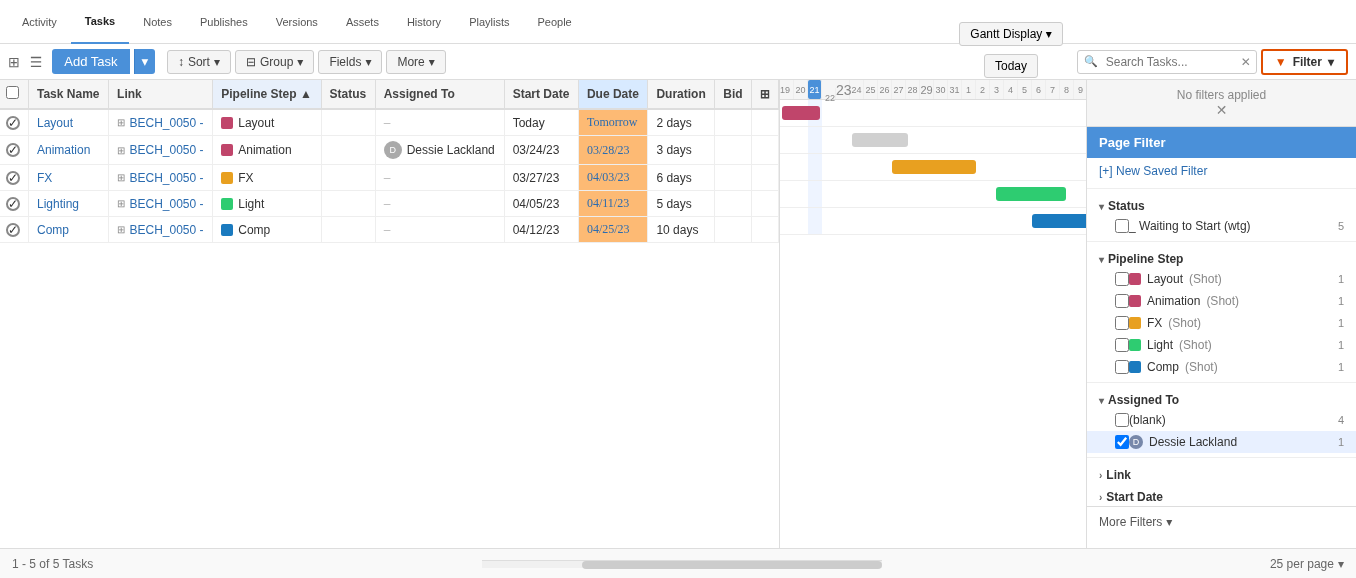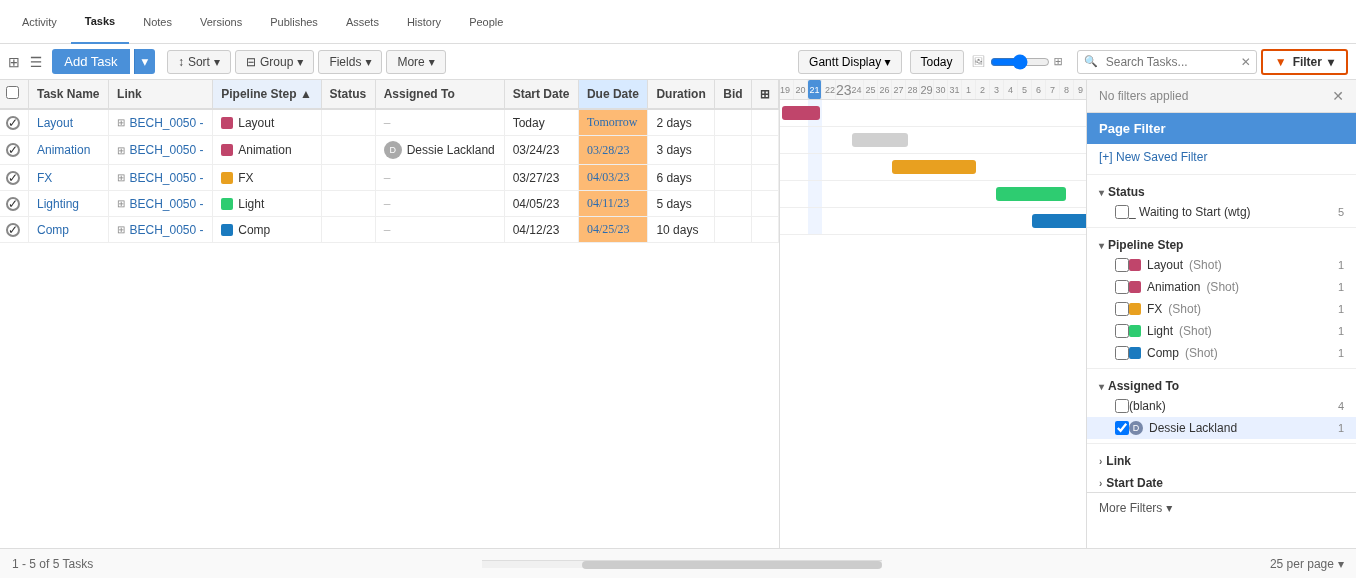--- a/index.html
+++ b/index.html
@@ -9,21 +9,21 @@
     .top-nav { display: flex; align-items: center; border-bottom: 1px solid #ddd; height: 44px; padding: 0 8px; }
     .top-nav-item { padding: 0 14px; height: 44px; display: flex; align-items: center; cursor: pointer; color: #555; font-size: 11px; }
     .top-nav-item.active { border-bottom: 2px solid #4a90d9; color: #222; font-weight: 600; }
 
     
     .toolbar { display: flex; align-items: center; height: 36px; padding: 0 8px; border-bottom: 1px solid #ddd; gap: 4px; }
     .btn-add-task { background: #4a90d9; color: #fff; border: none; border-radius: 3px 0 0 3px; padding: 5px 12px; font-size: 13px; cursor: pointer; }
     .btn-add-task-dropdown { background: #4a90d9; color: #fff; border: none; border-left: 1px solid #3a80c9; border-radius: 0 3px 3px 0; padding: 5px 7px; cursor: pointer; }
     .toolbar-btn { background: #f5f5f5; border: 1px solid #ccc; border-radius: 3px; padding: 4px 10px; font-size: 12px; cursor: pointer; display: flex; align-items: center; gap: 4px; color: #444; }
     .toolbar-spacer { flex: 1; }
-    .gantt-controls { display: flex; align-items: center; gap: 8px; margin-right: 10px; }
+    .gantt-controls { display: flex; align-items: center; gap: 8px; margin-right: 10px; flex-direction: column; }
     .gantt-display-btn { background: #f5f5f5; border: 1px solid #ccc; border-radius: 3px; padding: 4px 10px; font-size: 12px; cursor: pointer; }
     .today-btn { background: #f5f5f5; border: 1px solid #ccc; border-radius: 3px; padding: 4px 10px; font-size: 12px; cursor: pointer; }
     .zoom-control { display: flex; align-items: center; gap: 4px; }
     .zoom-icon { font-size: 11px; color: #888; }
     .zoom-slider { width: 60px; }
     .search-wrap { position: relative; display: flex; align-items: center; }
     .search-input { border: 1px solid #ccc; border-radius: 3px; padding: 4px 28px 4px 28px; font-size: 12px; width: 180px; }
     .search-icon-inner { position: absolute; left: 8px; color: #888; font-size: 11px; }
     .search-clear { position: absolute; right: 6px; color: #888; cursor: pointer; font-size: 12px; }
     .filter-btn { background: #fff; border: 2px solid #e04e00; border-radius: 3px; padding: 4px 12px; font-size: 12px; cursor: pointer; color: #333; display: flex; align-items: center; gap: 6px; font-weight: 600; }
@@ -51,21 +51,21 @@
 
     
     .gantt-area { flex: 1; overflow: hidden; position: relative; background: #fff; }
     .gantt-header { height: 34px; background: #f5f5f5; border-bottom: 1px solid #ddd; display: flex; align-items: center; }
     .month-label { font-size: 11px; font-weight: 600; color: #555; padding: 0 8px; }
     .gantt-row { height: 27px; border-bottom: 1px solid #eee; position: relative; display: flex; align-items: center; }
     .gantt-bar { height: 14px; border-radius: 3px; position: absolute; }
 
     
     .filter-panel { width: 270px; border-left: 1px solid #ddd; background: #fff; overflow-y: auto; display: flex; flex-direction: column; }
-    .filter-panel-header { display: flex; align-items: center; justify-content: space-between; padding: 8px 12px; background: #f5f5f5; border-bottom: 1px solid #ddd; }
+    .filter-panel-header { display: flex; align-items: center; justify-content: space-between; padding: 8px 12px; background: #f5f5f5; border-bottom: 1px solid #ddd; flex-direction: column; }
     .filter-panel-title { font-size: 12px; color: #888; }
     .filter-panel-close { cursor: pointer; color: #888; font-size: 14px; }
     .filter-item-row { display: flex; align-items: center; justify-content: space-between; padding: 4px 12px 4px 28px; }
     .filter-item-label { display: flex; align-items: center; gap: 6px; font-size: 12px; color: #333; flex: 1; }
     .filter-count { font-size: 11px; color: #888; }
     .filter-checkbox { width: 14px; height: 14px; }
     .filter-divider { height: 1px; background: #eee; margin: 4px 0; }
     .page-filter-row { background: #4a90d9; color: #fff; padding: 8px 12px; font-size: 13px; font-weight: 600; cursor: pointer; }
     .new-filter-row { padding: 6px 12px; font-size: 12px; color: #2b6cb0; cursor: pointer; }
     .section-header { display: flex; align-items: center; gap: 4px; padding: 6px 12px 2px; font-size: 12px; font-weight: 600; color: #333; cursor: pointer; }
@@ -85,24 +85,25 @@
     .scrollbar-area { height: 8px; background: #f0f0f0; border-top: 1px solid #ddd; position: relative; }
     .scrollbar-thumb { height: 8px; background: #ccc; border-radius: 4px; width: 300px; position: absolute; left: 100px; }
   </style>
 </head>
 <body>
 
 <div class="top-nav">
   <span class="top-nav-item">Activity</span>
   <span class="top-nav-item active">Tasks</span>
   <span class="top-nav-item">Notes</span>
+  <span class="top-nav-item">Publishes</span>
   <span class="top-nav-item">Versions</span>
-  <span class="top-nav-item">Publishes</span>
   <span class="top-nav-item">Assets</span>
   <span class="top-nav-item">History</span>
+  <span class="top-nav-item">Playlists</span>
   <span class="top-nav-item">People</span>
 </div>
 
 <div class="toolbar">
   <span class="grid-icon">⊞</span>
   <span class="menu-icon">☰</span>
   <button class="btn-add-task">Add Task</button>
   <button class="btn-add-task-dropdown">▾</button>
   &nbsp;
   <button class="toolbar-btn">
@@ -255,21 +256,21 @@
         </tbody>
     </table>
   </div>
 
   <div class="gantt-area">
     <div id="gantt-rows-container" style="position:relative; overflow:hidden;">
     <div style="display: flex; height: 20px; background: rgb(245, 245, 245); border-bottom: 1px solid rgb(221, 221, 221); padding-left: 0px;">
           <div style="min-width: 14px; width: 14px; font-size: 9px; color: rgb(136, 136, 136); line-height: 20px; border-right: 1px solid rgb(238, 238, 238);">19</div>
           <div style="min-width: 14px; width: 14px; text-align: center; font-size: 9px; color: rgb(136, 136, 136); line-height: 20px; border-right: 1px solid rgb(238, 238, 238);">20</div>
           <div style="min-width: 14px; width: 14px; text-align: center; font-size: 9px; color: rgb(255, 255, 255); line-height: 20px; border-right: 1px solid rgb(238, 238, 238); background: rgb(74, 144, 217); border-radius: 2px;">21</div>
-          <div style="min-width: 14px; width: 14px; text-align: right; font-size: 9px; color: rgb(136, 136, 136); line-height: 20px; border-right: 1px solid rgb(238, 238, 238);">22</div>
+          <div style="min-width: 14px; width: 14px; text-align: right; font-size: 9px; color: rgb(136, 136, 136); line-height: 20px; border-right: 1px solid rgb(238, 238, 238); margin-top: 8px;">22</div>
           <div style="min-width: 14px; width: 14px; text-align: center; font-size: 14px; color: rgb(136, 136, 136); line-height: 20px; border-right: 1px solid rgb(238, 238, 238);">23</div>
           <div style="min-width: 14px; width: 14px; text-align: center; font-size: 9px; color: rgb(136, 136, 136); line-height: 20px; border-right: 1px solid rgb(238, 238, 238);">24</div>
           <div style="min-width: 14px; width: 14px; text-align: center; font-size: 9px; color: rgb(136, 136, 136); line-height: 20px; border-right: 1px solid rgb(238, 238, 238);">25</div>
           <div style="min-width: 14px; width: 14px; text-align: center; font-size: 9px; color: rgb(136, 136, 136); line-height: 20px; border-right: 1px solid rgb(238, 238, 238);">26</div>
           <div style="min-width: 14px; width: 14px; text-align: center; font-size: 9px; color: rgb(136, 136, 136); line-height: 20px; border-right: 1px solid rgb(238, 238, 238);">27</div>
           <div style="min-width: 14px; width: 14px; text-align: center; font-size: 9px; color: rgb(136, 136, 136); line-height: 20px; border-right: 1px solid rgb(238, 238, 238);">28</div>
           <div style="min-width: 14px; width: 14px; text-align: center; font-size: 11px; color: rgb(136, 136, 136); line-height: 20px; border-right: 1px solid rgb(238, 238, 238);">29</div>
           <div style="min-width: 14px; width: 14px; text-align: center; font-size: 9px; color: rgb(136, 136, 136); line-height: 20px; border-right: 1px solid rgb(238, 238, 238);">30</div>
           <div style="min-width: 14px; width: 14px; text-align: center; font-size: 9px; color: rgb(136, 136, 136); line-height: 20px; border-right: 1px solid rgb(238, 238, 238);">31</div>
           <div style="min-width: 14px; width: 14px; text-align: center; font-size: 9px; color: rgb(136, 136, 136); line-height: 20px; border-right: 1px solid rgb(238, 238, 238);">1</div>

